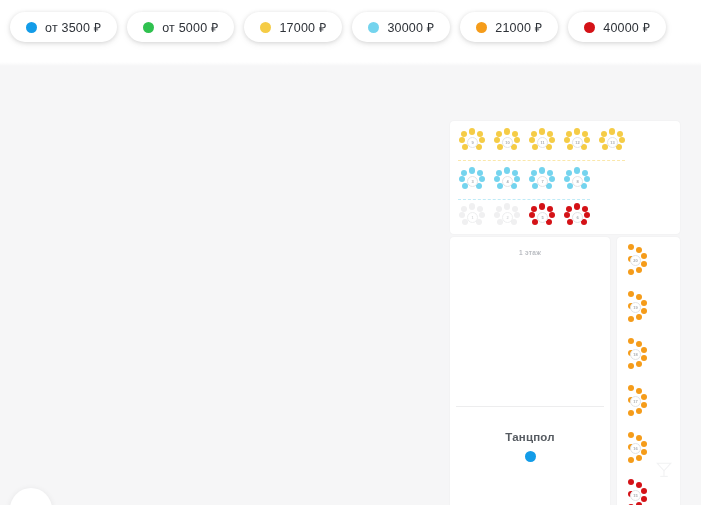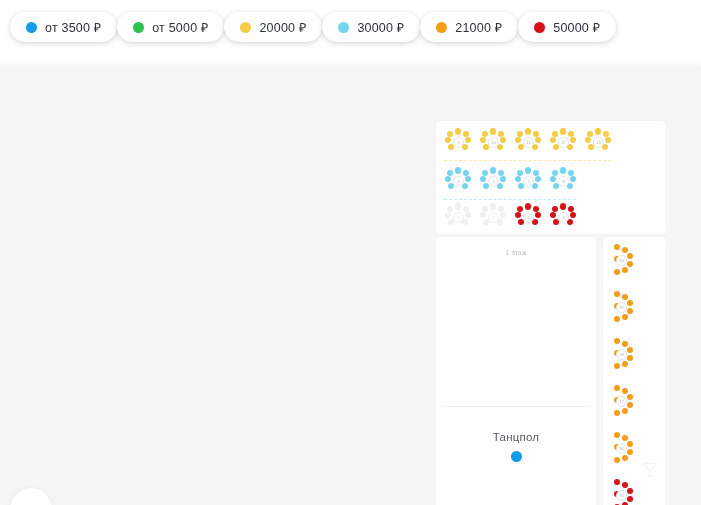--- a/index.html
+++ b/index.html
@@ -10,21 +10,21 @@
     overflow:hidden;
     position:relative;
   }
 
   
   #legend-bar{
     position:absolute;left:0;top:0;width:701px;height:62px;
     background:#ffffff;
     box-sizing:border-box;
     padding:12px 0 0 10px;
-    display:flex;align-items:flex-start;
+    display:flex;align-items:flex-start;gap:10px;
     z-index:5;
   }
   .legend-pill{
     display:flex;align-items:center;gap:8px;
     background:#ffffff;
     border-radius:20px;
     padding:0 16px;
     height:30px;
     box-shadow:0 1px 4px rgba(0,0,0,.13), 0 2px 9px rgba(0,0,0,.06);
     white-space:nowrap;
@@ -38,22 +38,22 @@
 
   
   #page-bg-top{
     position:absolute;left:0;top:62px;width:701px;height:4px;
     background:linear-gradient(#ffffff,#f6f6f7);
   }
 
   
   #hall{
     position:absolute;
-    left:436px;top:121px;
-    width:230px;height:384px;
+    left:450px;top:121px;
+    width:230px;height:384px;font-weight:bold;
   }
 
   
   #floor2-card{
     position:absolute;left:0;top:0;width:230px;height:113px;
     background:#ffffff;border-radius:4px;
     box-shadow:0 0 2px rgba(0,0,0,.05);
   }
   #floor2-label{
     position:absolute;right:12px;top:168px;
@@ -158,33 +158,33 @@
   <div class="legend-pill">
     <span class="legend-dot" style="background: rgb(19, 156, 232);"></span>
     <span class="legend-label">от 3500 ₽</span>
   </div>
   <div class="legend-pill">
     <span class="legend-dot" style="background: rgb(47, 193, 79);"></span>
     <span class="legend-label">от 5000 ₽</span>
   </div>
   <div class="legend-pill">
     <span class="legend-dot" style="background: rgb(245, 204, 70);"></span>
-    <span class="legend-label">20000 ₽</span>
+    <span class="legend-label">17000 ₽</span>
   </div>
   <div class="legend-pill">
     <span class="legend-dot" style="background: rgb(116, 212, 238);"></span>
     <span class="legend-label">30000 ₽</span>
   </div>
   <div class="legend-pill">
     <span class="legend-dot" style="background: rgb(245, 156, 26);"></span>
     <span class="legend-label">21000 ₽</span>
   </div>
   <div class="legend-pill">
     <span class="legend-dot" style="background: rgb(212, 18, 23);"></span>
-    <span class="legend-label">50000 ₽</span>
+    <span class="legend-label">40000 ₽</span>
   </div>
 </div>
 <div id="page-bg-top"></div>
 
 <div id="hall">
 
   <div id="floor2-card"></div>
   <div id="floor2-label">2 этаж</div>
   <div id="floor2-tables">
       <div class="table" style="left: 8px; top: 8px;">

